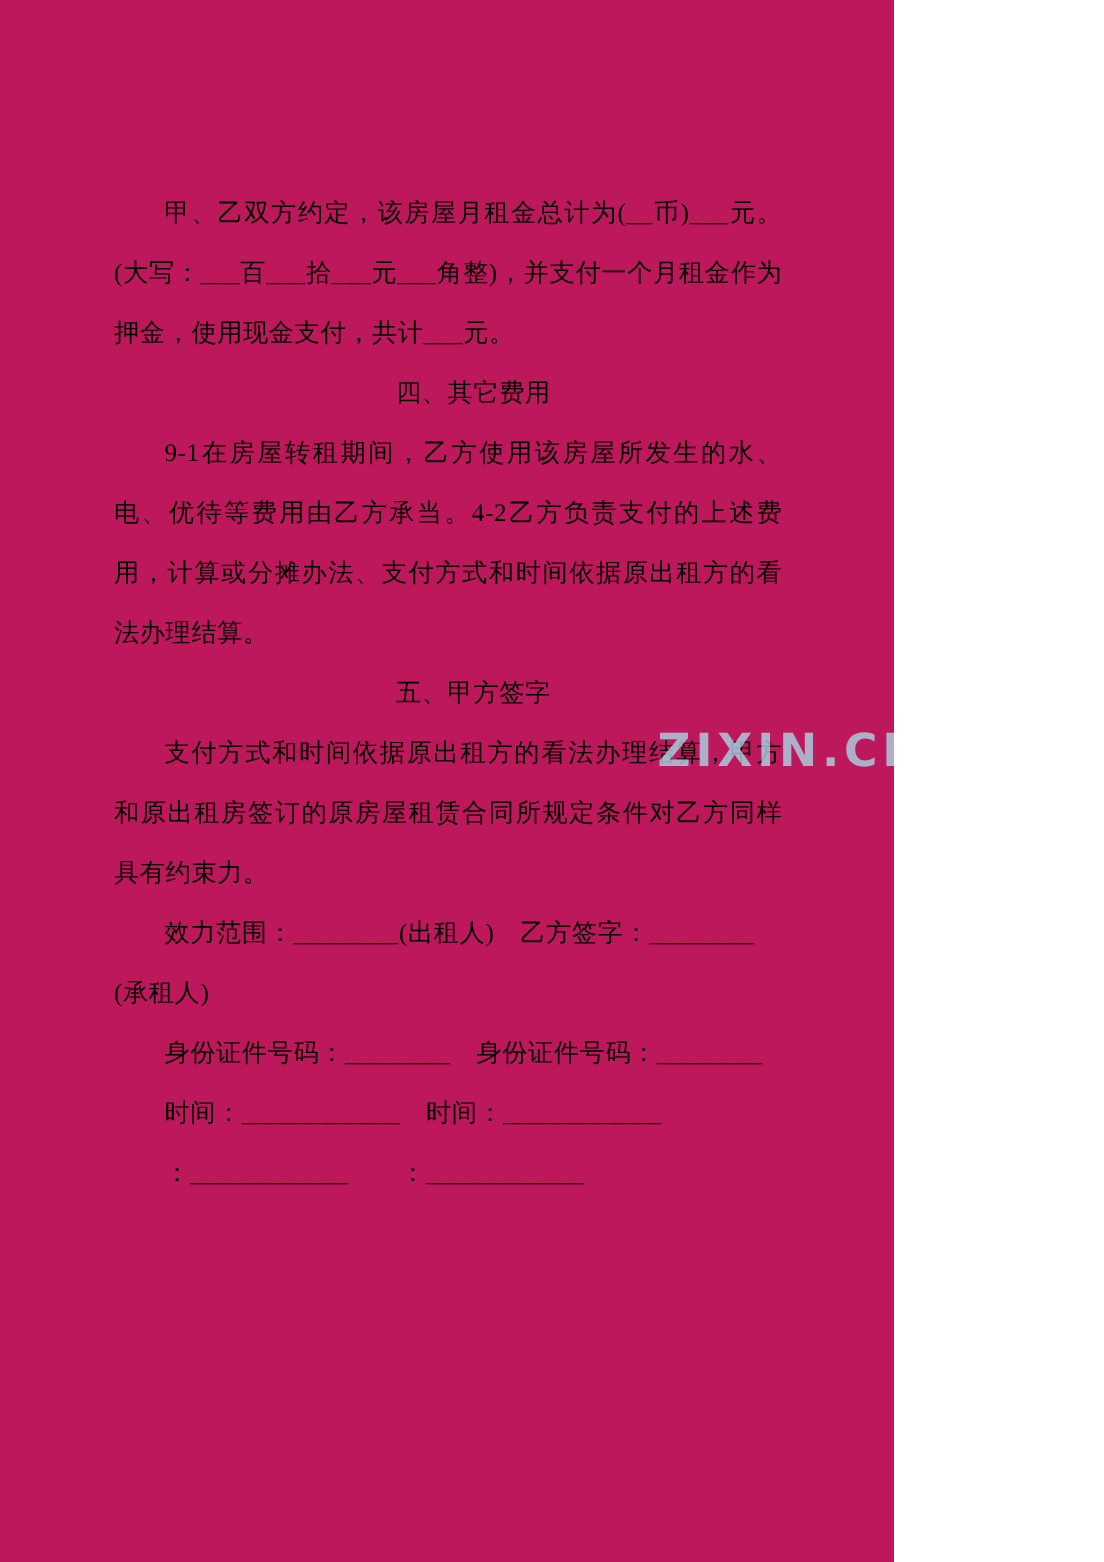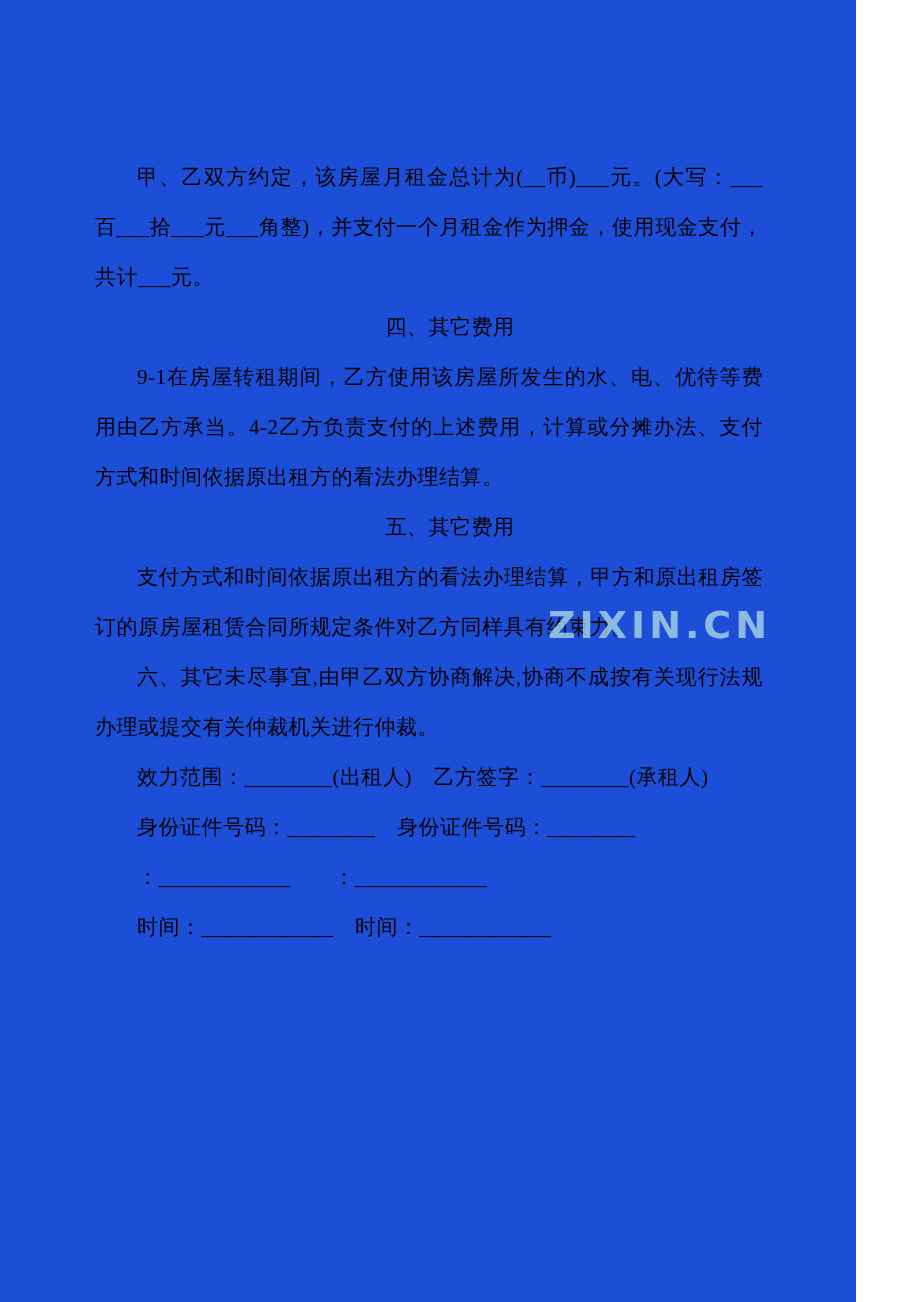--- a/index.html
+++ b/index.html
@@ -2,23 +2,23 @@
 <html><head>
 <meta charset="utf-8">
 <style>
   html, body {
     margin: 0;
     padding: 0;
     background: #ffffff;
   }
   .page {
     position: relative;
-    width: 856px;
+    width: 745px;
     height: 1302px;
-    background: #1d4ed8;
+    background: #be185d;
     color: #000000;
     font-family: "Liberation Serif", "DejaVu Serif", serif;
     overflow: hidden;
   }
   .content {
     position: absolute;
     left: 95px;
     right: 93px;
     top: 152px;
   }
@@ -52,22 +52,21 @@
   }
 </style>
 </head>
 <body>
 
 <div class="page">
   <div class="content">
     <p class="para body">甲、乙双方约定，该房屋月租金总计为(__币)___元。(大写：___百___拾___元___角整)，并支付一个月租金作为押金，使用现金支付，共计___元。</p>
     <p class="para heading">四、其它费用</p>
     <p class="para body">9-1在房屋转租期间，乙方使用该房屋所发生的水、电、优待等费用由乙方承当。4-2乙方负责支付的上述费用，计算或分摊办法、支付方式和时间依据原出租方的看法办理结算。</p>
-    <p class="para heading">五、其它费用</p>
+    <p class="para heading">五、甲方签字</p>
     <p class="para body">支付方式和时间依据原出租方的看法办理结算，甲方和原出租房签订的原房屋租赁合同所规定条件对乙方同样具有约束力。</p>
-    <p class="para body">六、其它未尽事宜,由甲乙双方协商解决,协商不成按有关现行法规办理或提交有关仲裁机关进行仲裁。</p>
     <p class="para sign">效力范围：________(出租人)　乙方签字：________(承租人)</p>
     <p class="para sign">身份证件号码：________　身份证件号码：________</p>
+    <p class="para sign">时间：____________　时间：____________</p>
     <p class="para sign">：____________　　：____________</p>
-    <p class="para sign">时间：____________　时间：____________</p>
   </div>
   <div class="watermark">ZIXIN.CN</div>
 </div>
 
 </body></html>

